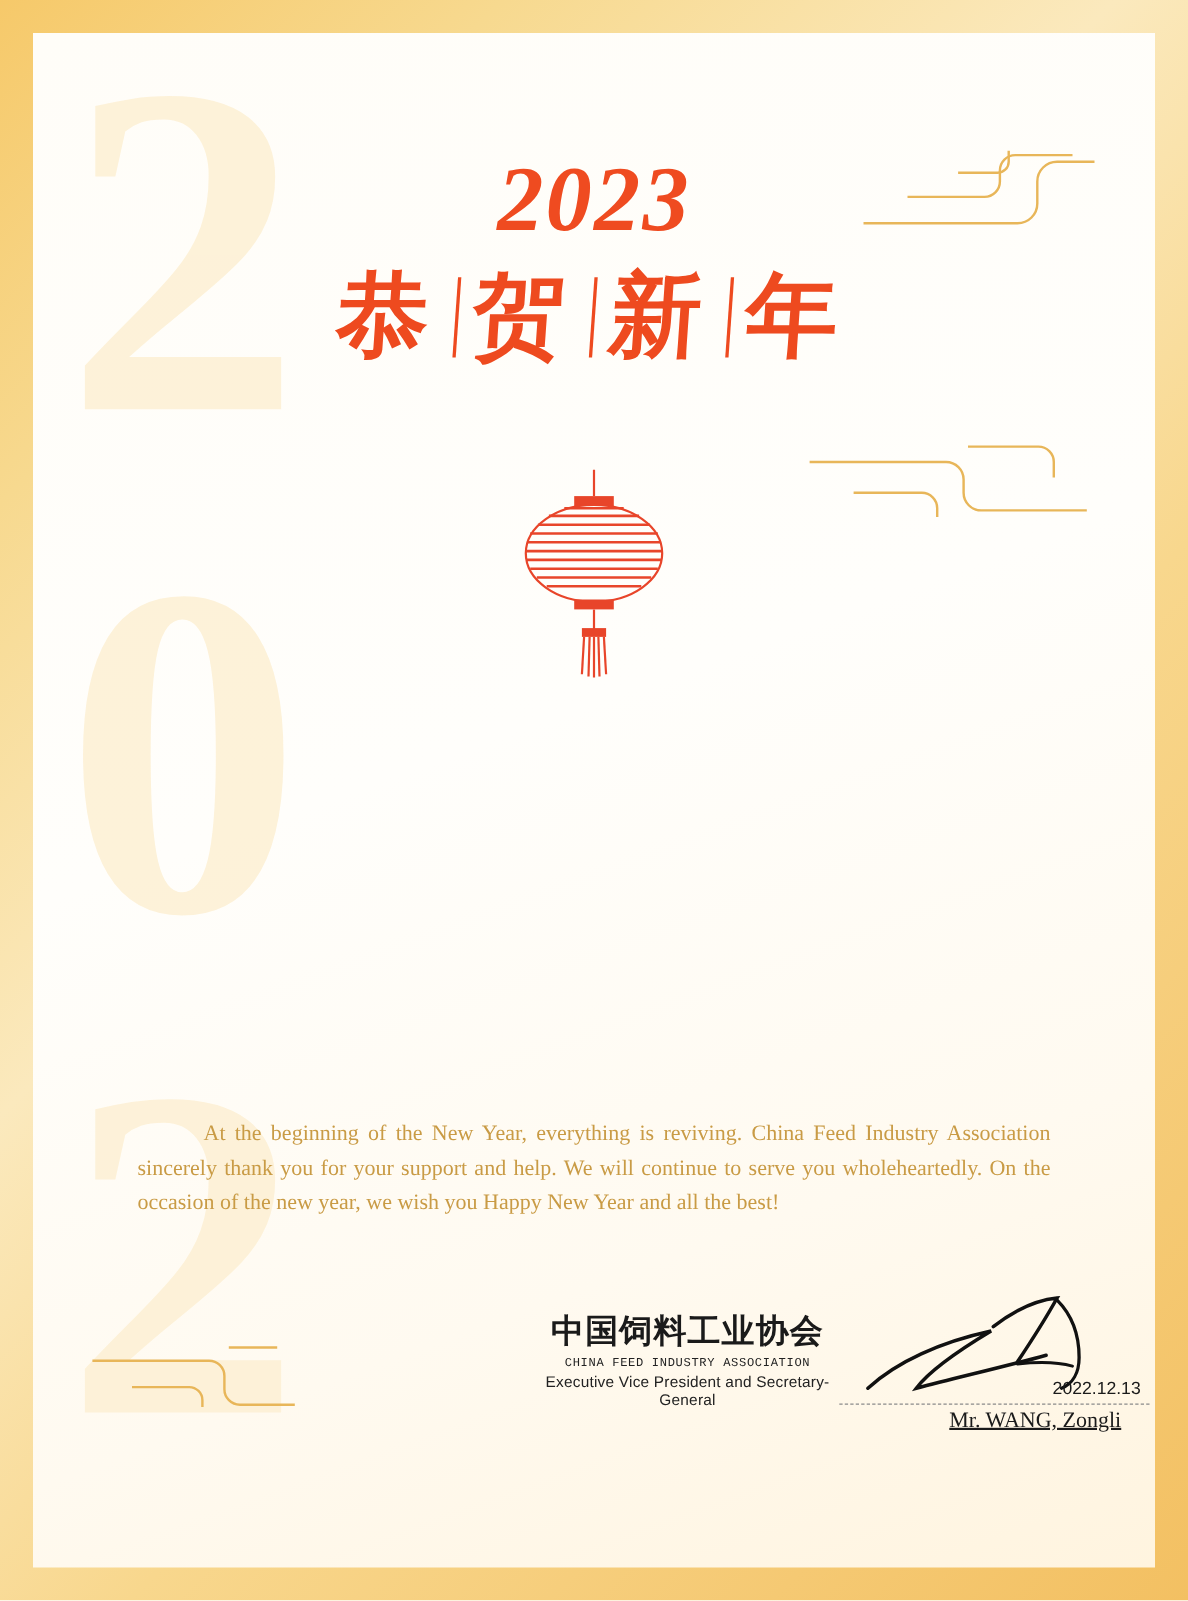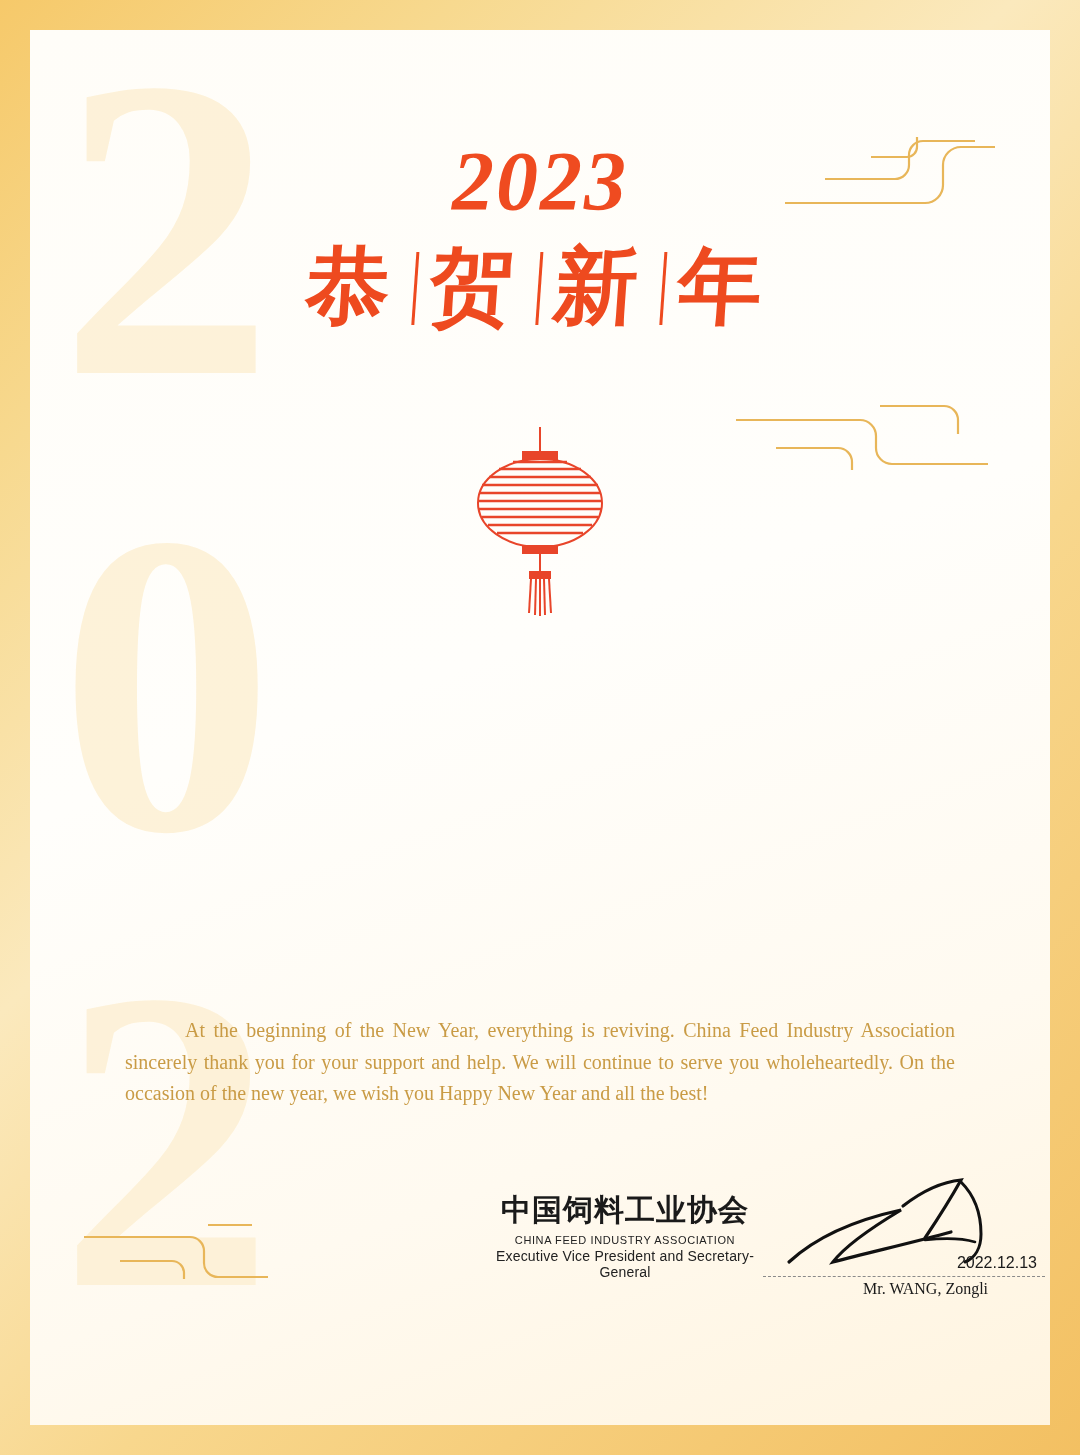--- a/index.html
+++ b/index.html
@@ -157,21 +157,21 @@
   }
   .org-cn {
     font-family: "DejaVu Serif", serif;
     font-size: 30px;
     font-weight: 700;
     color: #1a1a1a;
     letter-spacing: 1px;
   }
   .org-en {
     margin-top: 3px;
-    font-family: Liberation Sans, sans-serif;
+    font-family: Liberation Mono, monospace;
     font-size: 11px;
     color: #222;
     letter-spacing: .6px;
   }
   .title-cn {
     margin-top: 20px;
     font-family: "DejaVu Serif", serif;
     font-size: 21px;
     font-weight: 700;
     color: #1a1a1a;
@@ -198,22 +198,23 @@
     top: 78px;
     font-family: "Liberation Sans", sans-serif;
     font-size: 16px;
     color: #1a1a1a;
   }
   .sign-name {
     position: absolute;
     left: 88px;
     top: 104px;
     font-family: "Liberation Serif", serif;
-    font-size: 16px;
+    font-size: 20px;
     color: #1a1a1a;
+    text-decoration: underline;
   }
   .sign-rule {
     position: absolute;
     left: -12px;
     right: 0;
     top: 100px;
     border-top: 1px dashed #8a8a8a;
   }
 </style>
 </head>

